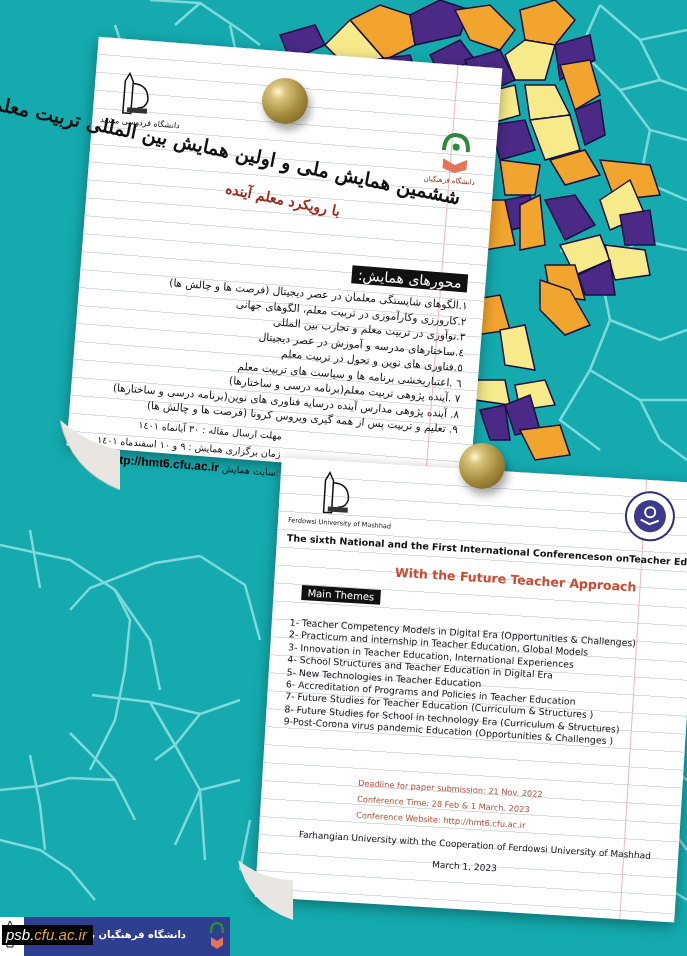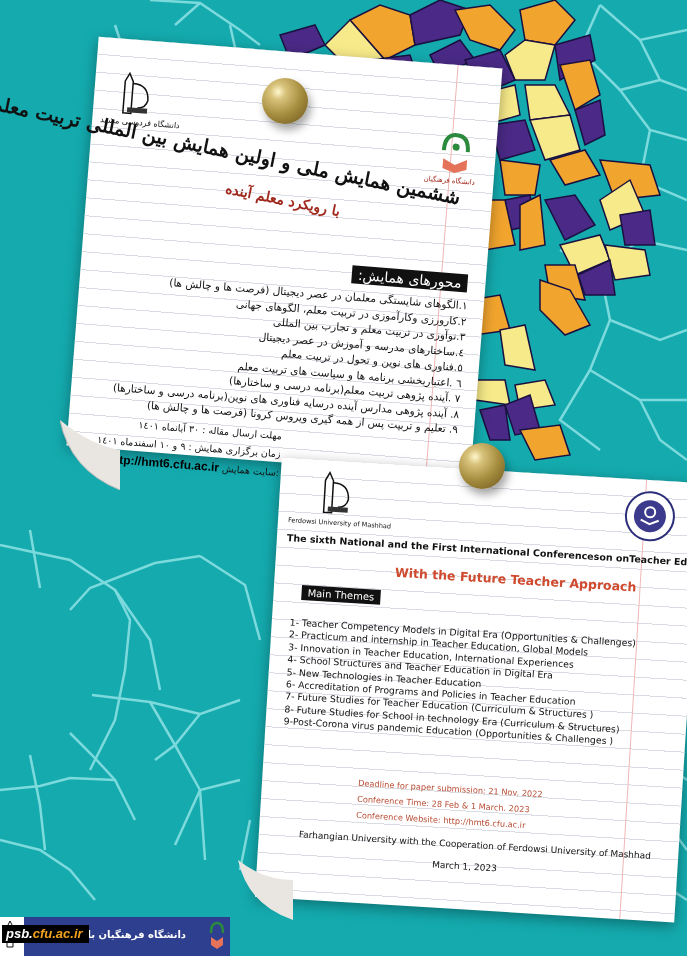--- a/index.html
+++ b/index.html
@@ -29,21 +29,21 @@
   .en-main-themes { position:absolute; left:28px; top:126px; background:#111; color:#fff; font-size:10px; padding:2px 6px; }
   .en-list { position:absolute; left:18px; top:158px; list-style:none; margin:0; padding:0; font-size:9.3px; line-height:12.4px; }
   .en-list li { white-space:nowrap; }
   .en-deadlines { position:absolute; left:96px; top:312px; font-size:8.2px; line-height:16px; color:#b84a32; }
   .en-coop { position:absolute; left:40px; top:370px; font-size:9px; white-space:nowrap; }
   .en-date { position:absolute; left:175px; top:392px; font-size:9px; }
   .en-fum-caption { position:absolute; left:10px; top:58px; font-size:6.5px; }
   .footer { position:absolute; left:0; top:917px; width:230px; height:39px; background:#2d3f8e; }
   .footer-text { position:absolute; right:44px; top:12px; font-size:10px; color:#fff; direction:rtl; white-space:nowrap; font-weight:bold;}
   .footer-logo-left { position:absolute; left:0; top:917px; width:24px; height:39px; background:#fff; }
-  .watermark { position:absolute; left:2px; top:925px; background:#000; color:#fff; font-family:"Liberation Sans", sans-serif; font-weight:bold; font-style:italic; font-size:13px; padding:1px 6px 2px 4px; z-index:30; }
+  .watermark { position:absolute; left:2px; top:925px; background:#000; color:#fff; font-family:"Liberation Sans", sans-serif; font-weight:normal; font-style:italic; font-size:15px; padding:1px 6px 2px 4px; z-index:30; }
   .watermark .acc { color:#f2a21c; }
   .footer-logo-right { position:absolute; left:209px; top:921px; width:16px; height:30px; }
   .curl { position:absolute; z-index:4; }
 </style>
 </head>
 <body>
 
 <svg class="bg" width="687" height="956" viewBox="0 0 687 956" xmlns="http://www.w3.org/2000/svg">
   <rect width="687" height="956" fill="#14aaae"></rect>
   <g stroke="#8fe3e6" stroke-width="2.5" fill="none" opacity="0.85">

